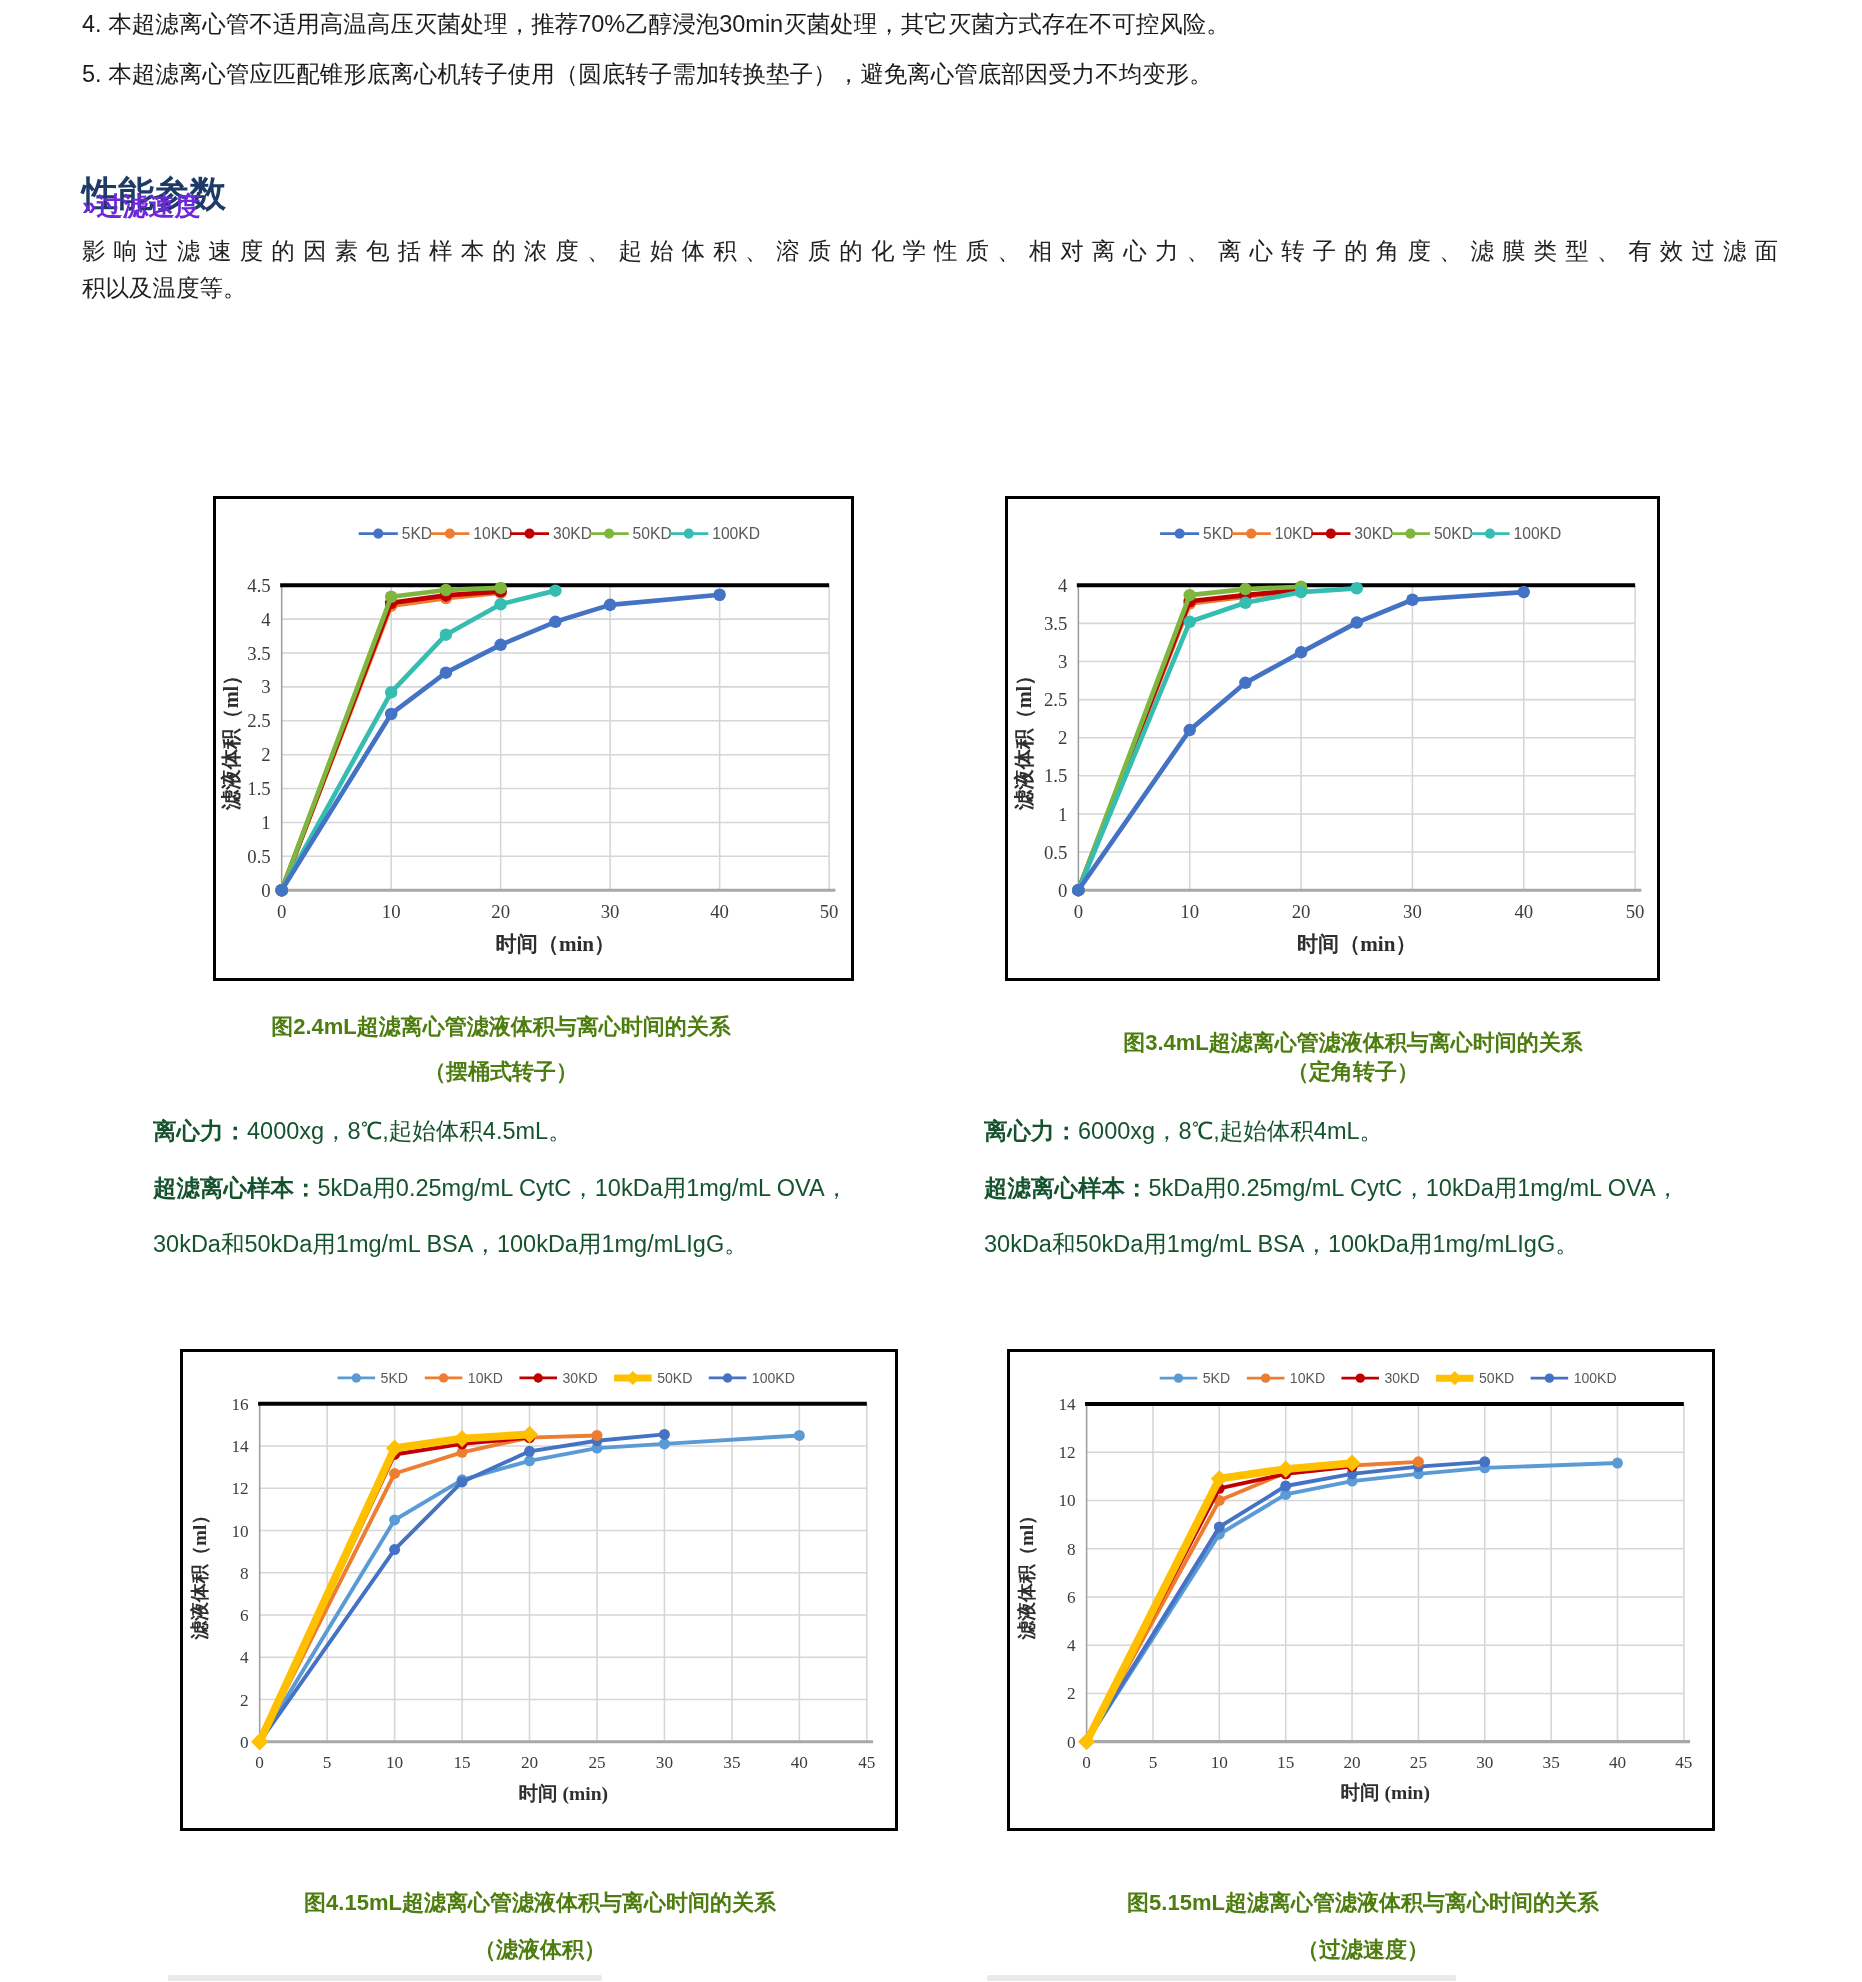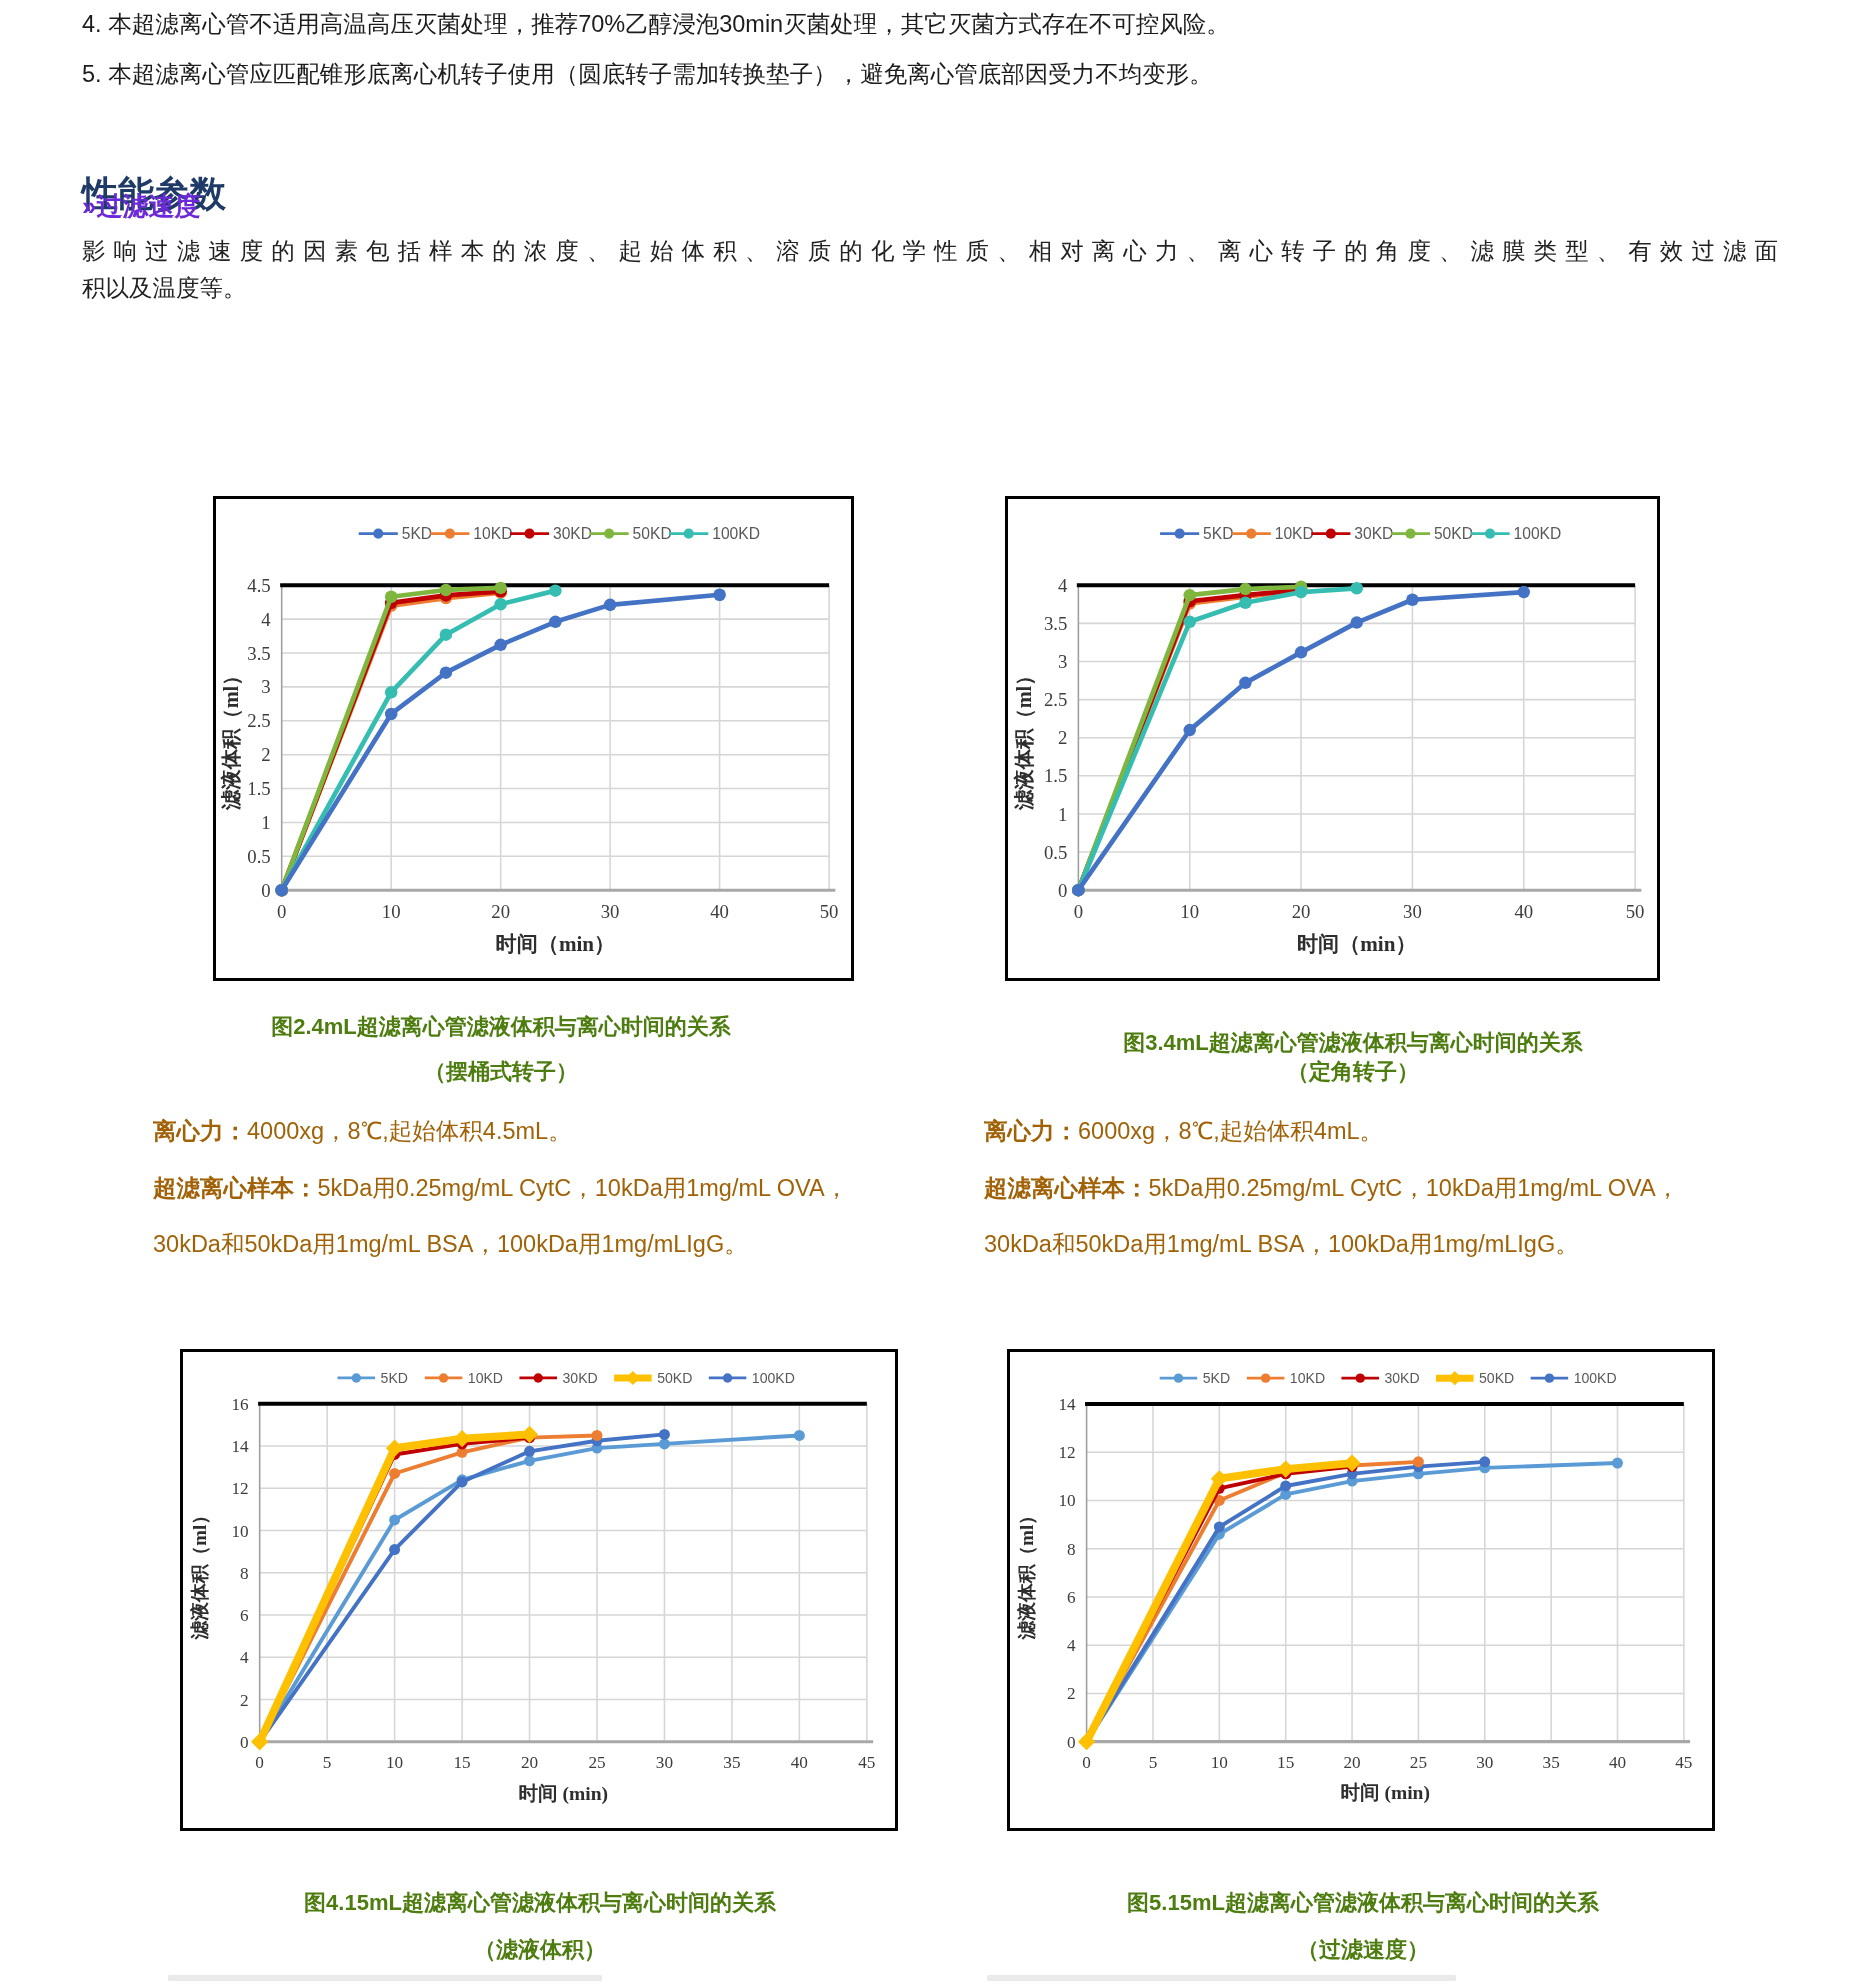--- a/index.html
+++ b/index.html
@@ -6,21 +6,21 @@
   body{position:relative;width:1862px;height:1983px;font-family:"Liberation Sans",sans-serif;color:#1c1c1c;overflow:hidden;}
   .abs{position:absolute;}
   .note{font-size:23.5px;color:#1c1c1c;white-space:nowrap;}
   .section-title{font-size:36px;font-weight:bold;color:#1e3a67;margin-top:46px;}
   .subhead{font-size:26px;font-weight:bold;color:#6d28d9;}
   .para{font-size:23.5px;color:#222222;}
   .para-justify{width:1696px;text-align:justify;text-align-last:justify;}
   .chartbox{border:3.1px solid #000;background:#fff;box-sizing:content-box;}
   .chartbox svg{display:block;width:100%;height:100%;}
   .caption{width:782px;text-align:center;font-size:22px;font-weight:bold;color:#4d7c0f;line-height:1.2;}
-  .cond{font-size:23.5px;color:#a16207;white-space:nowrap;}
+  .cond{font-size:23.5px;color:#14532d;white-space:nowrap;}
   .cond b{font-weight:bold;}
   .remnant{background:#d9d9d9;opacity:.55;height:5.5px;border-radius:1.6px;}
   .tick{font-family:"Liberation Serif",serif;fill:#3d3d3d;}
   .axis-title{font-family:"Liberation Serif",serif;font-weight:bold;fill:#2e2e2e;}
   .legend-label{font-family:"Liberation Sans",sans-serif;fill:#595959;}
 </style>
 </head>
 <body>
 
 <div class="abs note" style="left:82px;top:7.8px;">4. 本超滤离心管不适用高温高压灭菌处理，推荐70%乙醇浸泡30min灭菌处理，其它灭菌方式存在不可控风险。</div>

